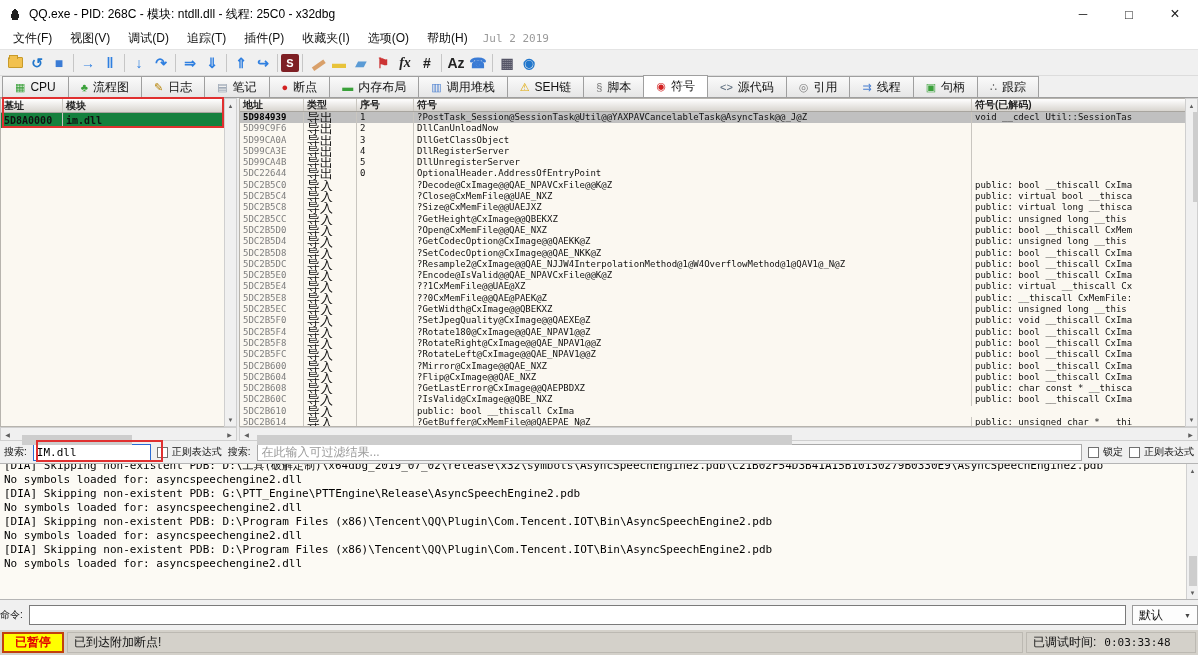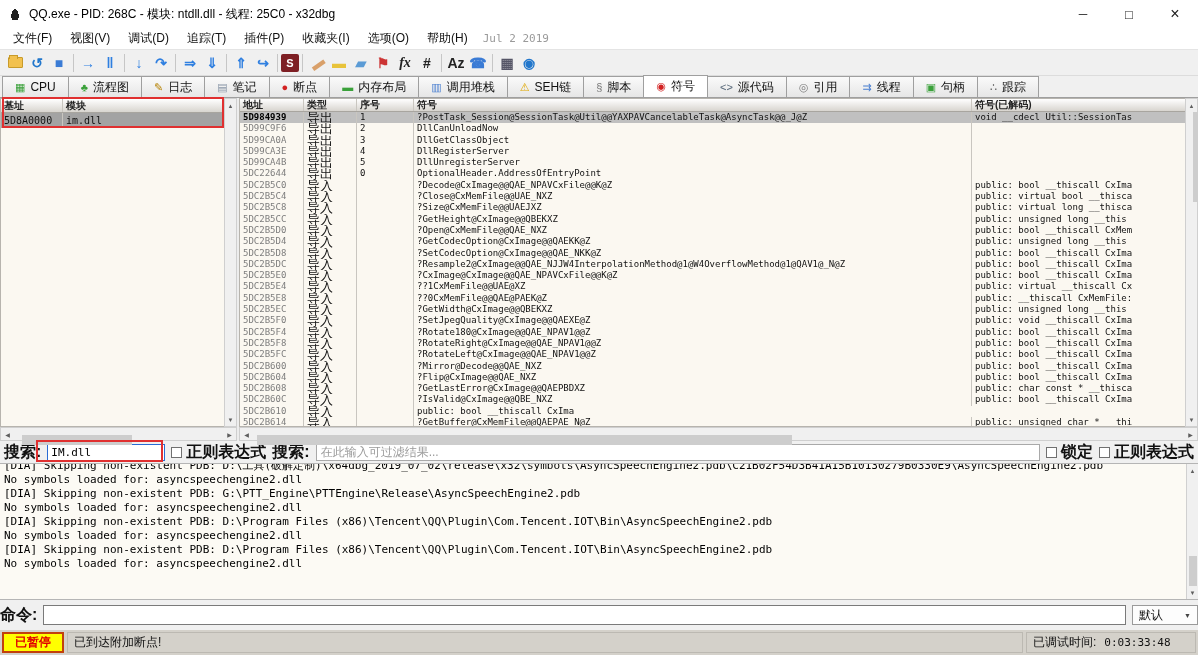--- a/index.html
+++ b/index.html
@@ -50,21 +50,21 @@
 
   .hdr { display:flex; background:linear-gradient(#ffffff,#d8d5cf); border-bottom:1px solid #a8a59f; flex:0 0 13px; }
   .hdr .cell { font-weight:bold; font-size:10px; line-height:12px; color:#222; }
   .cell { padding-left:3px; white-space:pre; overflow:hidden; border-right:1px solid #c9c6c0; }
   .cell:last-child { border-right:none; }
 
   
   .mod-hdr { flex-basis:14px; }
   .mod-hdr .cell { line-height:13px; }
   .mrow { display:flex; height:15px; line-height:15px; font-family:"DejaVu Sans Mono", monospace; font-size:10px; }
-  .mrow.sel { background:#a3a3a3; }
+  .mrow.sel { background:#15803d;font-weight:bold; }
   .mc-base { width:62px; }
   .mc-mod { flex:1; }
   .u-red { border-bottom:2px solid #e03030; }
 
   
   .srow { display:flex; height:11.3px; line-height:11.3px; font-family:"DejaVu Sans Mono", monospace; font-size:9px; flex:0 0 11.3px; }
   .srow.sel { background:#c0c0c0; }
   .c-addr { width:64px; color:#7d7d7d; }
   .srow.sel .c-addr { color:#000; font-weight:bold; }
   .c-type { width:53px; font-family:"Liberation Sans", sans-serif; font-size:13px; }
@@ -80,21 +80,21 @@
   .sb-up::before { content:"▲"; } .sb-down::before { content:"▼"; }
   .sb-left::before { content:"◀"; } .sb-right::before { content:"▶"; }
   .v-thumb { width:9px; background:#cdcdcd; }
   .h-thumb { height:10px; background:#cdcdcd; }
   .v-track, .h-track { flex:1; position:relative; }
   .v-track .v-thumb { position:absolute; left:1px; top:0; }
   .h-track .h-thumb { position:absolute; top:1px; left:0; }
 
   
   .searchrow { height:22px; display:flex; align-items:center; gap:6px; padding:0 4px; background:#f0f0f0; }
-  .lbl { font-size:16px; white-space:nowrap;font-weight:bold; }
+  .lbl { font-size:10px; white-space:nowrap; }
   .searchbox { height:17px; border:1px solid #2a6bd4; background:#fff; font-family:"DejaVu Sans Mono", monospace; font-size:11px; padding:0 3px; width:118px; outline:none; }
   .filterbox { flex:1; height:17px; border:1px solid #a9a9a9; background:#fff; font-size:12px; padding:0 4px; outline:none; }
   .filterbox::placeholder { color:#9a9a9a; }
   .cbwrap { display:flex; align-items:center; gap:4px; white-space:nowrap; }
   .cb { width:11px; height:11px; background:#fff; border:1px solid #707070; display:inline-block; }
 
   
   .log { height:137px; background:#fcfaf4; border-top:1px solid #b5b5b5; border-bottom:1px solid #b5b5b5; position:relative; overflow:hidden; padding-left:4px; }
   .log-line { height:14px; line-height:14px; font-family:"DejaVu Sans Mono", monospace; font-size:11px; white-space:pre; overflow:hidden; color:#000; }
   .log-line:first-child { margin-top:-5px; }
@@ -374,21 +374,21 @@
                 <div class="cell c-addr">5DC2B5DC</div>
                 <div class="cell c-type">导入</div>
                 <div class="cell c-ord"></div>
                 <div class="cell c-sym">?Resample2@CxImage@@QAE_NJJW4InterpolationMethod@1@W4OverflowMethod@1@QAV1@_N@Z</div>
                 <div class="cell c-dec">public: bool __thiscall CxIma</div>
               </div>
               <div class="srow">
                 <div class="cell c-addr">5DC2B5E0</div>
                 <div class="cell c-type">导入</div>
                 <div class="cell c-ord"></div>
-                <div class="cell c-sym">?CxImage@CxImage@@QAE_NPAVCxFile@@K@Z</div>
+                <div class="cell c-sym">?Encode@IsValid@@QAE_NPAVCxFile@@K@Z</div>
                 <div class="cell c-dec">public: bool __thiscall CxIma</div>
               </div>
               <div class="srow">
                 <div class="cell c-addr">5DC2B5E4</div>
                 <div class="cell c-type">导入</div>
                 <div class="cell c-ord"></div>
                 <div class="cell c-sym">??1CxMemFile@@UAE@XZ</div>
                 <div class="cell c-dec">public: virtual __thiscall Cx</div>
               </div>
               <div class="srow">
@@ -430,21 +430,21 @@
                 <div class="cell c-addr">5DC2B5FC</div>
                 <div class="cell c-type">导入</div>
                 <div class="cell c-ord"></div>
                 <div class="cell c-sym">?RotateLeft@CxImage@@QAE_NPAV1@@Z</div>
                 <div class="cell c-dec">public: bool __thiscall CxIma</div>
               </div>
               <div class="srow">
                 <div class="cell c-addr">5DC2B600</div>
                 <div class="cell c-type">导入</div>
                 <div class="cell c-ord"></div>
-                <div class="cell c-sym">?Mirror@Decode@@QAE_NXZ</div>
+                <div class="cell c-sym">?Mirror@CxImage@@QAE_NXZ</div>
                 <div class="cell c-dec">public: bool __thiscall CxIma</div>
               </div>
               <div class="srow">
                 <div class="cell c-addr">5DC2B604</div>
                 <div class="cell c-type">导入</div>
                 <div class="cell c-ord"></div>
                 <div class="cell c-sym">?Flip@CxImage@@QAE_NXZ</div>
                 <div class="cell c-dec">public: bool __thiscall CxIma</div>
               </div>
               <div class="srow">

